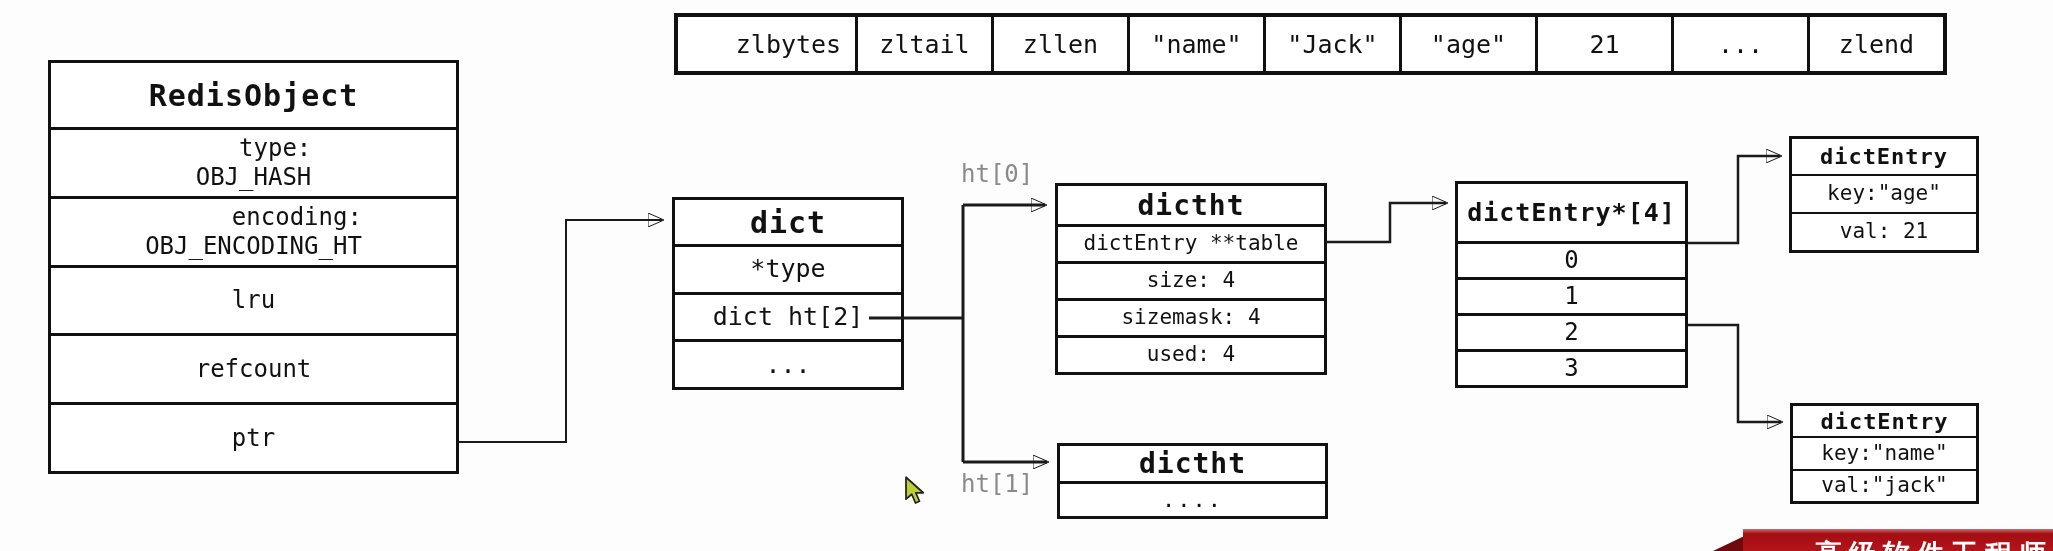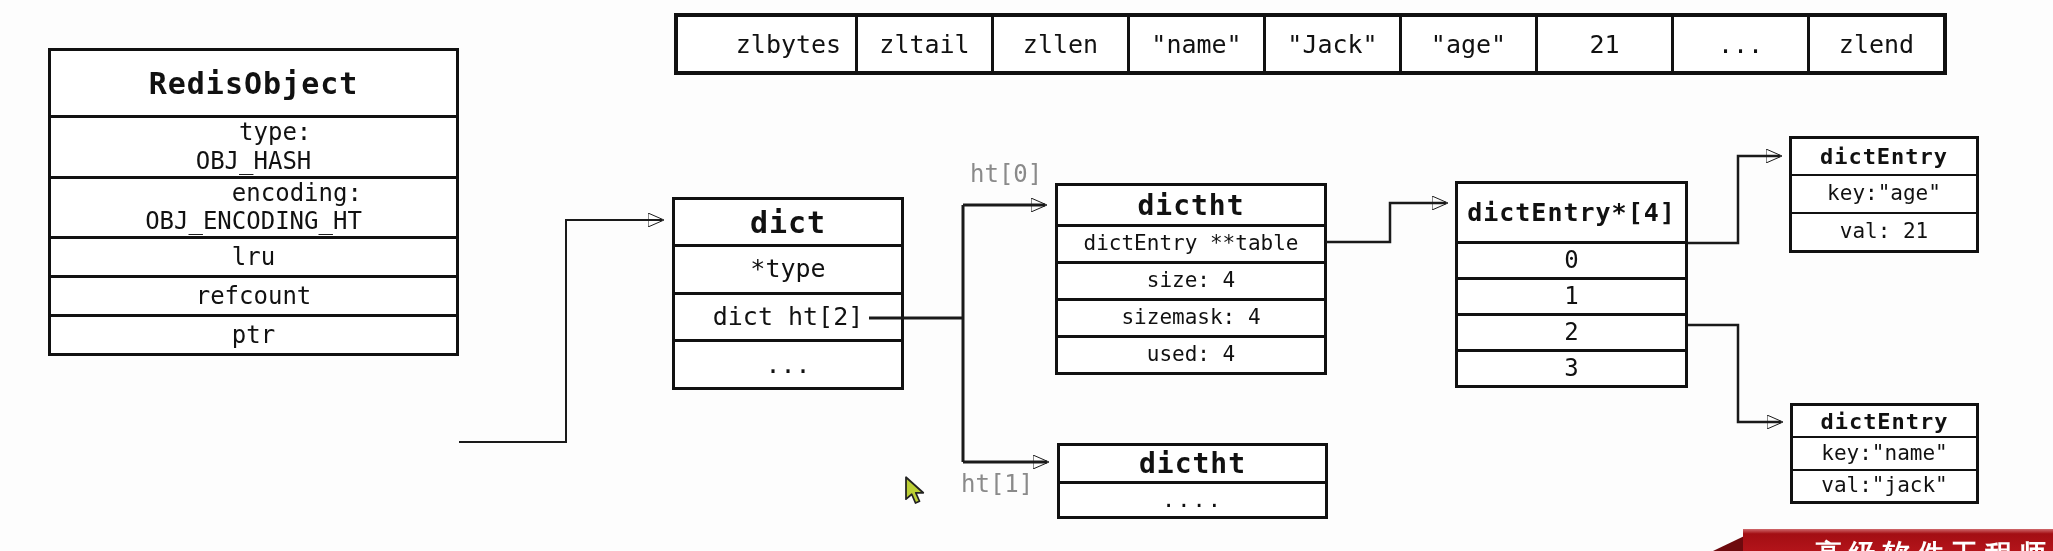--- a/index.html
+++ b/index.html
@@ -27,21 +27,21 @@
     position:absolute;left:674px;top:13px;width:1273px;height:62px;
     box-sizing:border-box;border:4px solid #111;background:#fff;display:flex;
   }
   .zl-cell{
     flex:1;display:flex;align-items:center;justify-content:center;
     font-size:25px;border-left:3px solid #111;
   }
   .zl-cell:first-child{border-left:none;padding-left:44px;}
 
   
-  #redisobject{left:48px;top:48px;width:411px;height:308px;}
+  #redisobject{left:48px;top:60px;width:411px;height:414px;}
   #redisobject .box-title{height:64px;font-size:30px;}
   #redisobject .box-row{font-size:24px;}
 
   #dict{left:672px;top:197px;width:232px;height:193px;}
   #dict .box-title{height:44px;font-size:30px;}
   #dict .box-row{font-size:25px;}
 
   #dictht0{left:1055px;top:183px;width:272px;height:192px;}
   #dictht0 .box-title{height:38px;font-size:28px;}
   #dictht0 .box-row{font-size:21px;}
@@ -57,21 +57,21 @@
   #entry-age{left:1789px;top:136px;width:190px;height:117px;border-width:3px;}
   #entry-age .box-title{height:35px;font-size:22px;}
   #entry-age .box-row{font-size:21px;}
 
   #entry-name{left:1790px;top:403px;width:189px;height:101px;}
   #entry-name .box-title{height:30px;font-size:22px;}
   #entry-name .box-row{font-size:21px;}
 
   
   .ht-label{position:absolute;color:#8a8a8a;font-size:24px;}
-  #ht0-label{left:961px;top:160px;margin-left:9px;}
+  #ht0-label{left:961px;top:160px;}
   #ht1-label{left:961px;top:470px;}
 
   
   #connectors{position:absolute;left:0;top:0;width:2053px;height:551px;pointer-events:none;}
   #connectors path{fill:none;stroke:#1a1a1a;}
 
   
   #cursor{position:absolute;left:903px;top:476px;width:26px;height:30px;}
 
   

